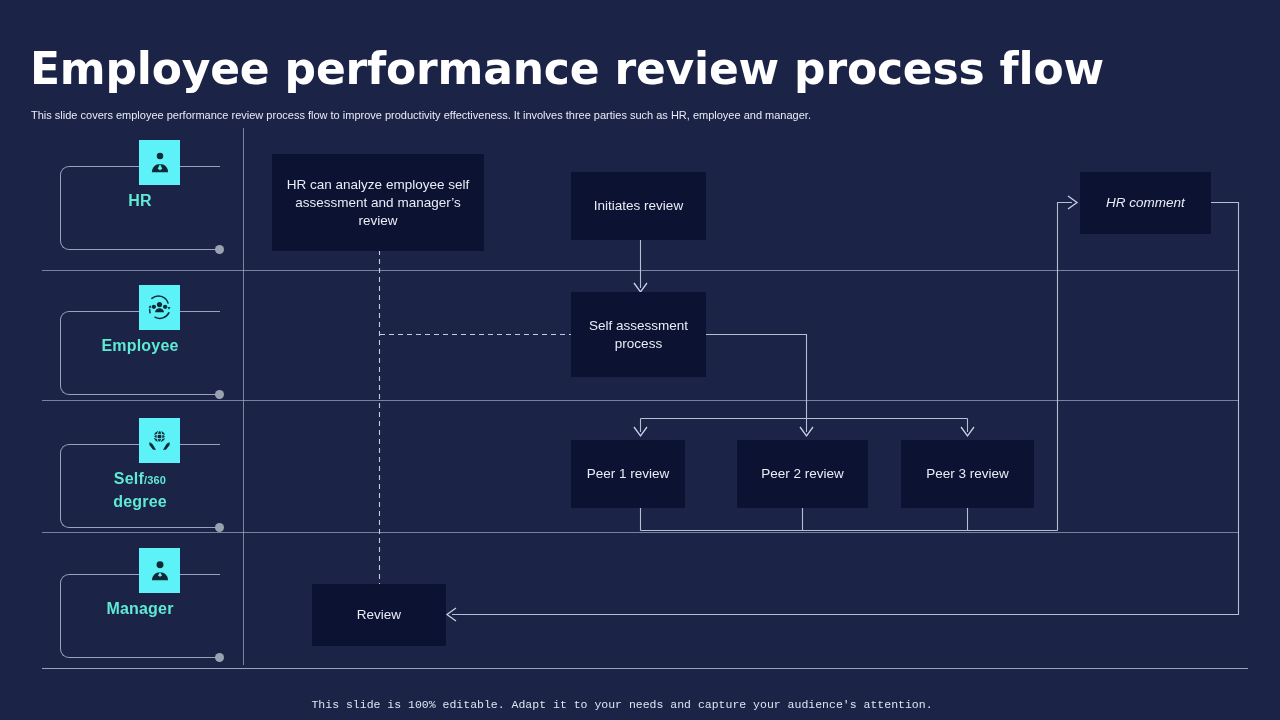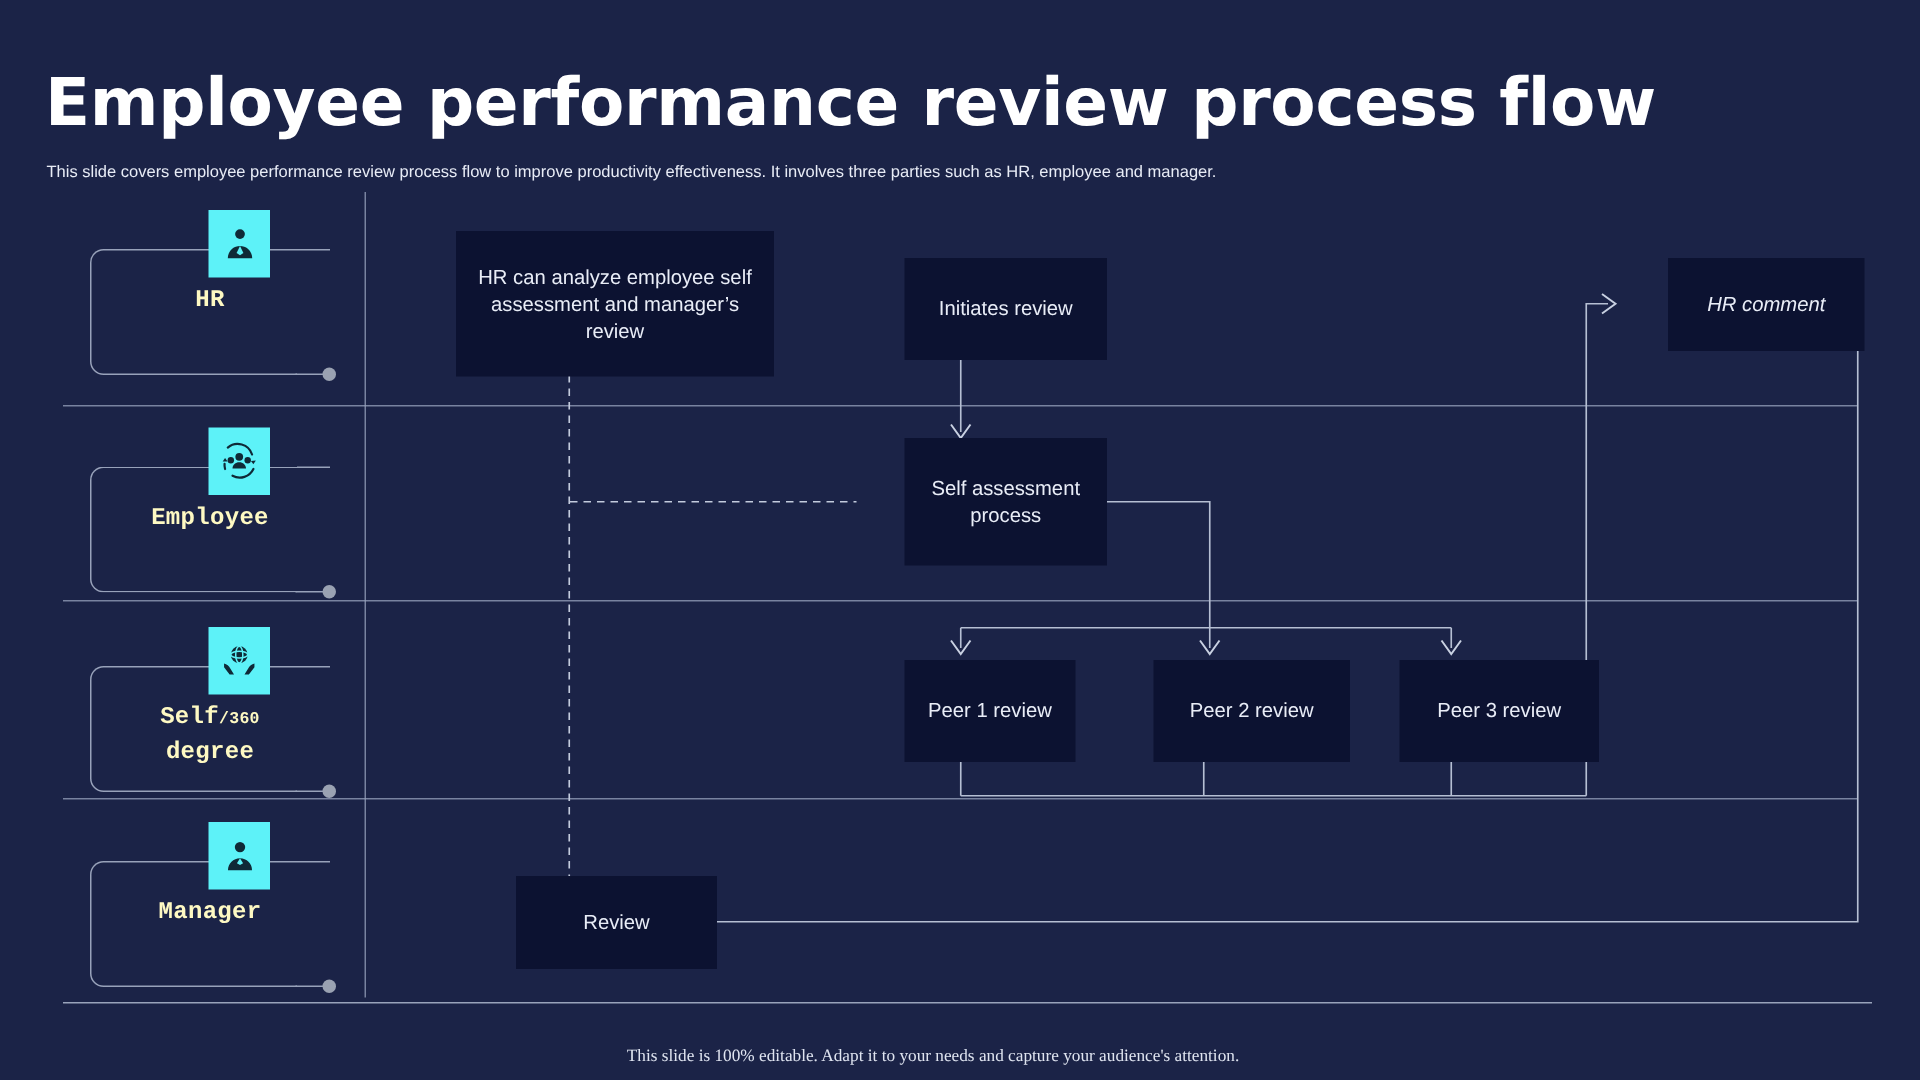--- a/index.html
+++ b/index.html
@@ -46,46 +46,46 @@
     position:absolute;left:175px;top:105px;width:9px;height:9px;border-radius:50%;
     background:#9aa2b2;
   }
   .role-icon{
     position:absolute;left:99px;top:0px;width:41px;height:45px;
     background:#5df2f8;display:flex;align-items:center;justify-content:center;
   }
   .role-icon svg{display:block;}
   .role-label{
     position:absolute;left:0;top:50px;width:200px;
-    text-align:center;color:#fef9c3;font-weight:bold;
+    text-align:center;color:#5eead4;font-weight:bold;
     font-size:16px;line-height:21px;letter-spacing:.2px;
-    font-family:Liberation Mono, monospace;
+    font-family:Liberation Sans, sans-serif;
   }
   .role-label .sub{font-size:11px;}
 
   
   .node{
     position:absolute;background:#0c1231;
     color:#e9edf7;display:flex;align-items:center;justify-content:center;
     text-align:center;font-size:13.5px;line-height:18px;
     font-family:"Liberation Sans", sans-serif;
-    box-sizing:border-box;padding:4px 8px;margin-left:32px;
+    box-sizing:border-box;padding:4px 8px;
   }
 
   
   #wires{position:absolute;left:0;top:0;width:1280px;height:720px;pointer-events:none;}
   #wires path,#wires line{fill:none;stroke:#b6bfd3;stroke-width:1.1;}
   #wires .dash{stroke-dasharray:5 4;stroke:#c3cbdd;}
   #wires .head{fill:none;stroke:#c9d1e2;stroke-width:1.3;}
 
   
   .footnote{
     position:absolute;left:0;top:698px;width:1244px;text-align:center;
     font-size:11.5px;color:#dfe4f0;
-    font-family:Liberation Serif, serif;
+    font-family:Liberation Mono, monospace;
   }
 </style>
 </head>
 <body>
 
 <div class="slide">
 
   <div class="title">Employee performance review process flow</div>
   <div class="subtitle">This slide covers employee performance review process flow to improve productivity effectiveness. It involves three parties such as HR, employee and manager.</div>
 

